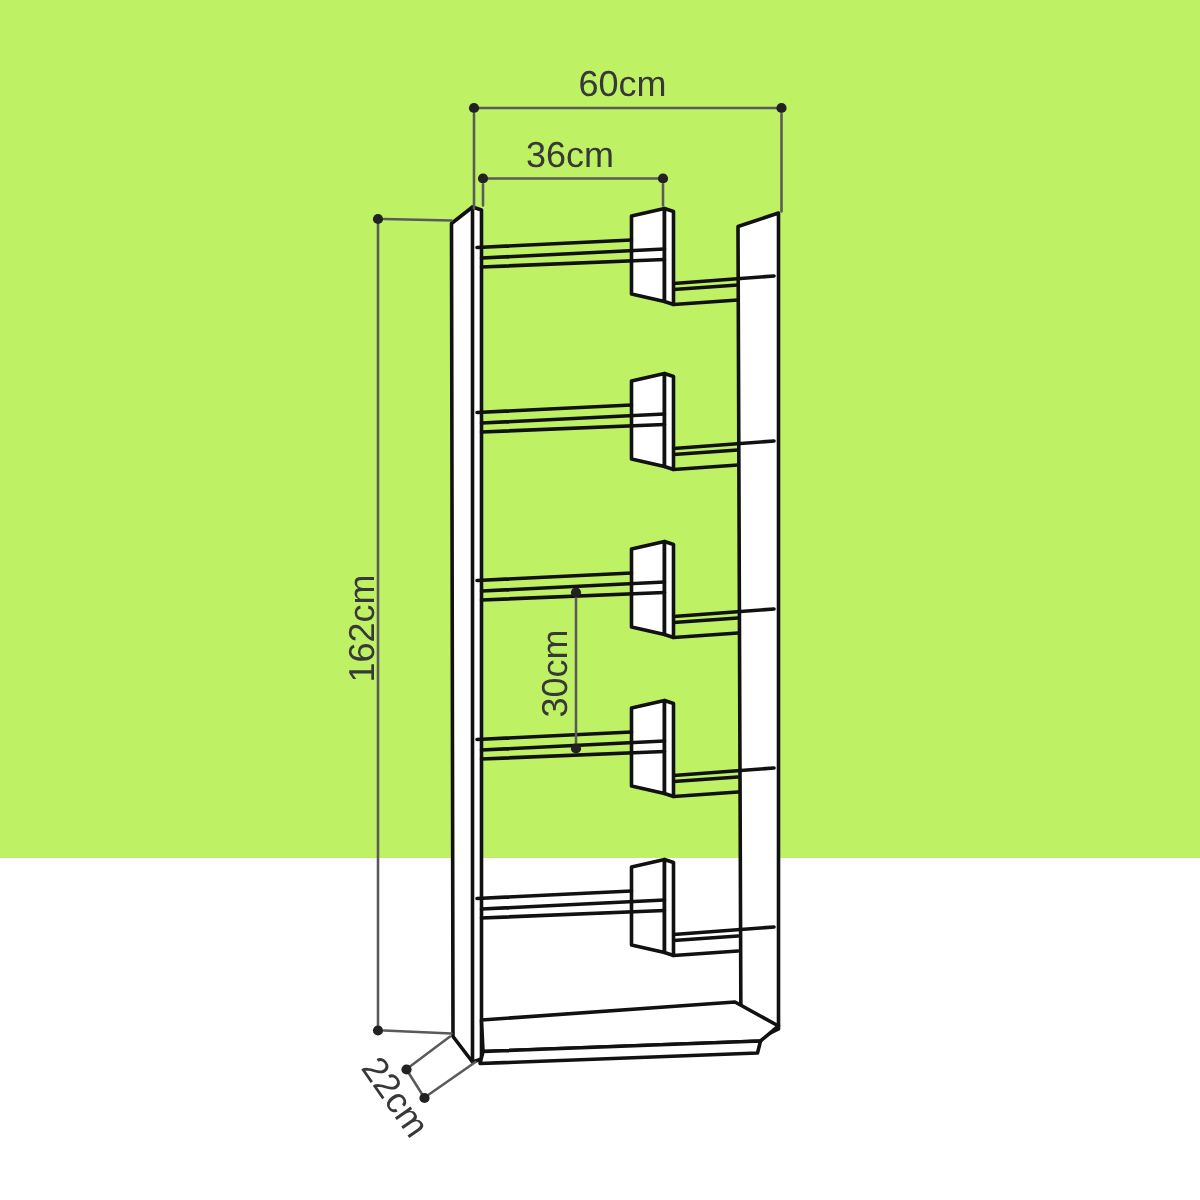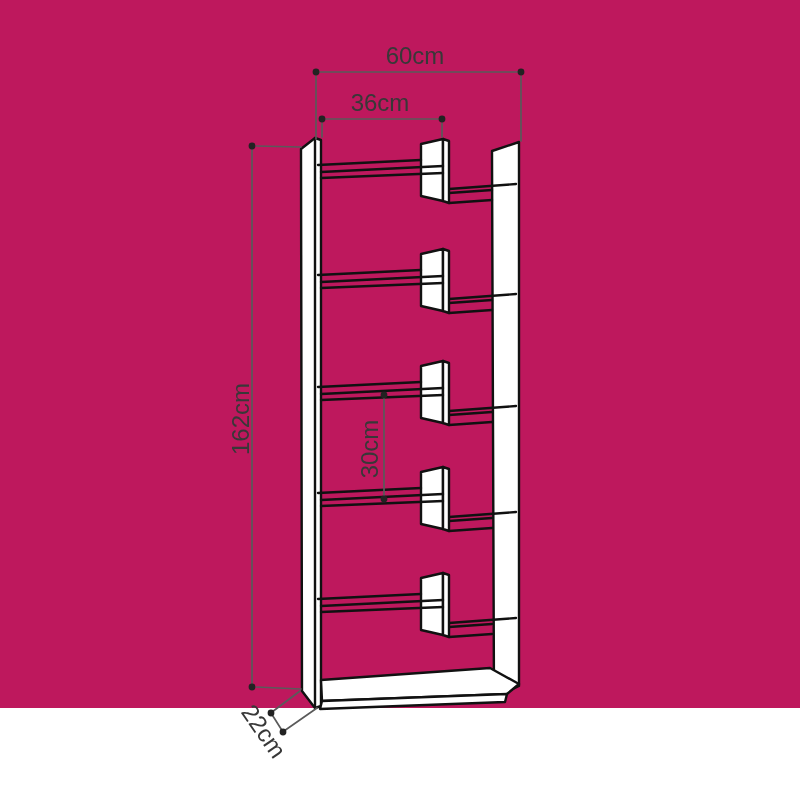--- a/index.html
+++ b/index.html
@@ -6,22 +6,22 @@
     margin: 0;
     padding: 0;
     background: #ffffff;
     width: 800px;
     height: 800px;
     overflow: hidden;
     font-family: "Liberation Sans", sans-serif;
   }
   .page {
     width: 800px;
-    height: 708px;
-    background: #be185d;
+    height: 572px;
+    background: #bef264;
     position: relative;
     text-decoration: underline;
   }
   svg { display: block; }
   .struct {
     fill: none;
     stroke: #111111;
     stroke-width: 2.4;
     stroke-linejoin: round;
     stroke-linecap: round;

